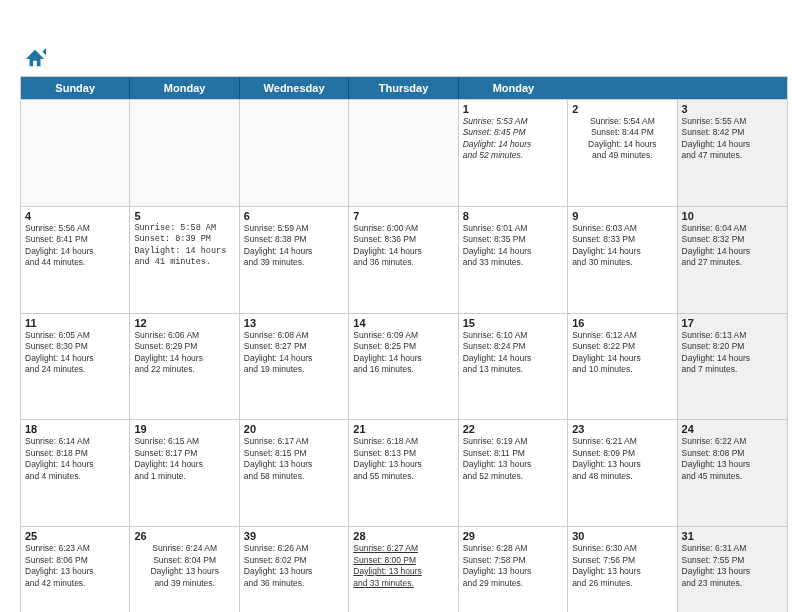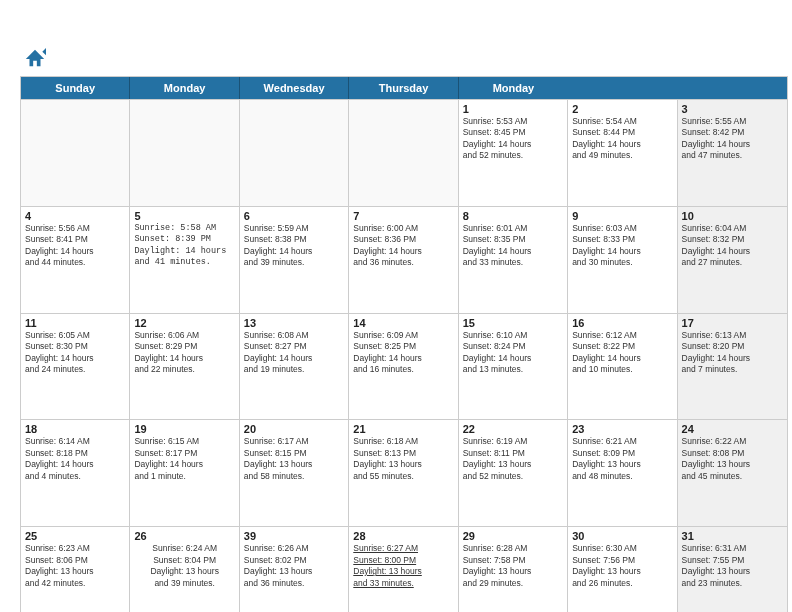--- a/index.html
+++ b/index.html
@@ -148,28 +148,28 @@
         <div class="cal-header-cell">Monday</div>
       </div>
     <div class="cal-body">
     <div class="cal-row">
           <div class="cal-cell empty"></div>
           <div class="cal-cell empty"></div>
           <div class="cal-cell empty"></div>
           <div class="cal-cell empty"></div>
           <div class="cal-cell">
             <span class="day-num">1</span>
-            <div class="cell-info" style="white-space: pre-line;">Sunrise: 5:53 AM
+            <div class="cell-info" style="white-space: pre-line; font-style: italic;">Sunrise: 5:53 AM
 Sunset: 8:45 PM
 Daylight: 14 hours
 and 52 minutes.</div>
           </div>
           <div class="cal-cell">
             <span class="day-num">2</span>
-            <div class="cell-info" style="white-space: pre-line;">Sunrise: 5:54 AM
+            <div class="cell-info" style="white-space: pre-line; text-align: center;">Sunrise: 5:54 AM
 Sunset: 8:44 PM
 Daylight: 14 hours
 and 49 minutes.</div>
           </div>
           <div class="cal-cell shaded">
             <span class="day-num">3</span>
             <div class="cell-info" style="white-space: pre-line;">Sunrise: 5:55 AM
 Sunset: 8:42 PM
 Daylight: 14 hours
 and 47 minutes.</div>

